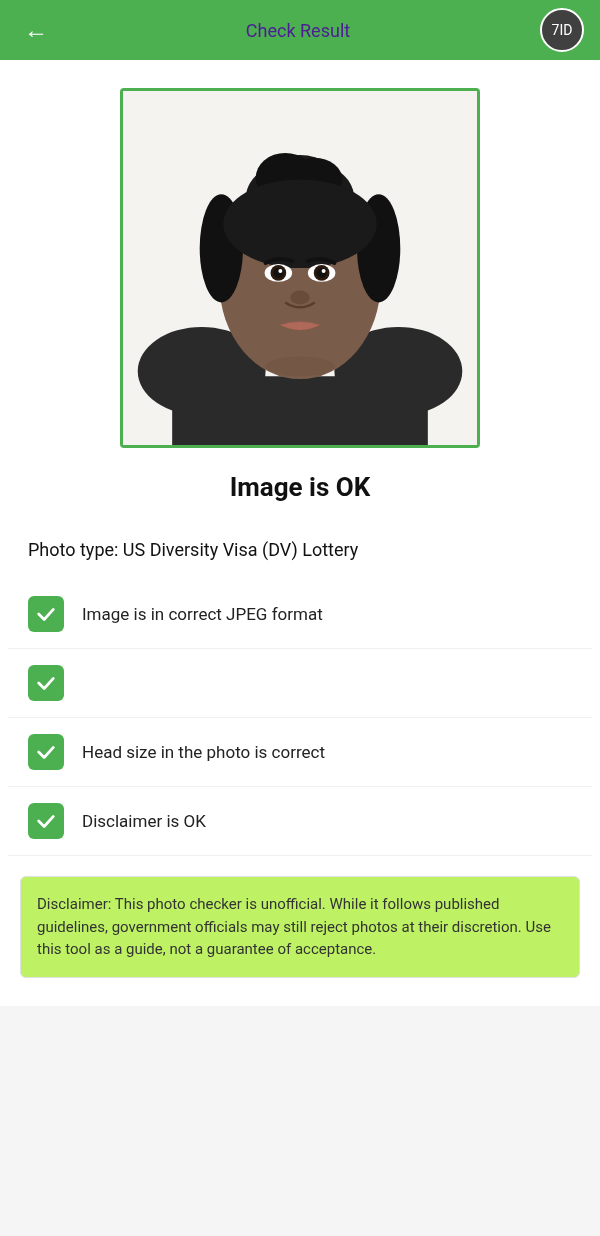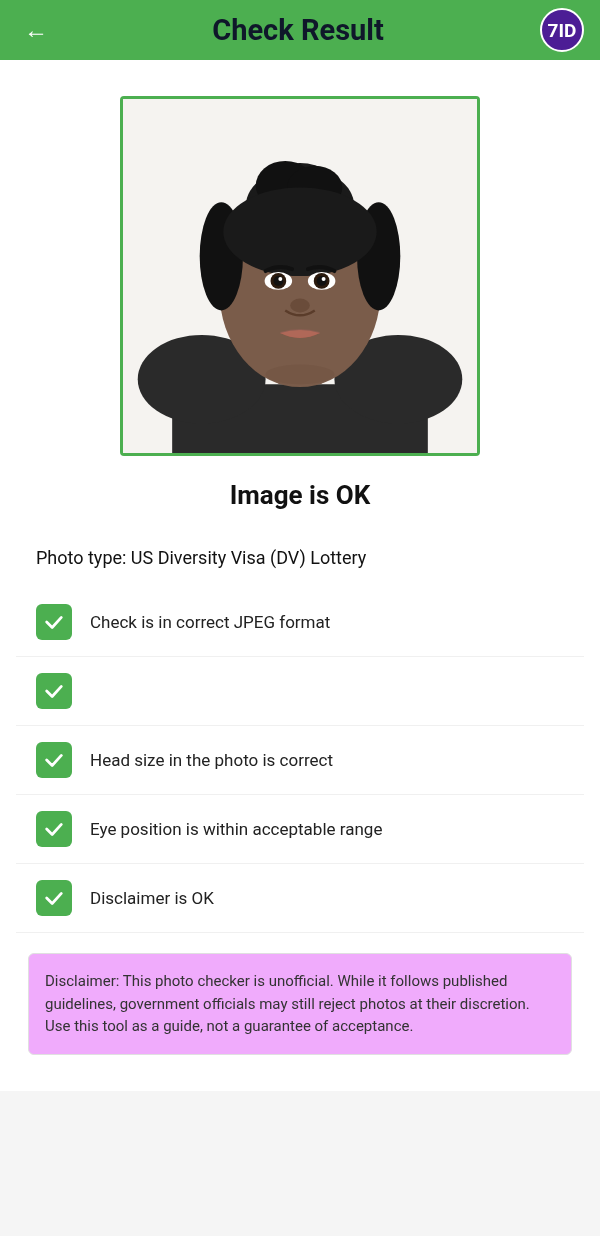--- a/index.html
+++ b/index.html
@@ -20,44 +20,44 @@
       padding: 0 16px;
       height: 60px;
     }
     .header-back {
       color: white;
       font-size: 24px;
       cursor: pointer;
       padding: 8px;
     }
     .header-title {
-      color: #0f172a;
-      font-size: 29px;
-      font-weight: bold;
+      color: #4c1d95;
+      font-size: 18px;
+      font-weight: normal;
       flex: 1;
       text-align: center;
     }
     .header-logo {
       width: 44px;
       height: 44px;
-      background: #4c1d95;
+      background: #404040;
       border-radius: 50%;
       display: flex;
       align-items: center;
       justify-content: center;
       color: white;
-      font-size: 19px;
-      font-weight: bold;
+      font-size: 14px;
+      font-weight: normal;
       border: 2px solid white;
     }
 
     
     .content {
       background: white;
-      padding: 16px;
+      padding: 8px;
     }
 
     
     .photo-container {
       display: flex;
       justify-content: center;
       padding: 20px 16px 10px;
       background: white;
     }
     .photo-frame {
@@ -131,21 +131,21 @@
       height: 22px;
     }
     .check-label {
       font-size: 17px;
       color: #222;
       line-height: 1.3;
     }
 
     
     .disclaimer {
-      background: #f0abfc;
+      background: #bef264;
       border: 1px solid #e0e0e0;
       border-radius: 6px;
       margin: 16px 12px 20px;
       padding: 16px;
       font-size: 15px;
       color: #333;
       line-height: 1.5;
     }
   </style>
 </head>
@@ -218,21 +218,21 @@
   <div class="photo-type">Photo type: US Diversity Visa (DV) Lottery</div>
 
   <div class="check-list">
 
     <div class="check-item">
       <div class="check-icon">
         <svg viewBox="0 0 24 24" fill="none" xmlns="http://www.w3.org/2000/svg">
           <polyline points="4,12 10,18 20,7" stroke="white" stroke-width="3" stroke-linecap="round" stroke-linejoin="round"></polyline>
         </svg>
       </div>
-      <span class="check-label">Check is in correct JPEG format</span>
+      <span class="check-label">Image is in correct JPEG format</span>
     </div>
 
 
     <div class="check-item">
       <div class="check-icon">
         <svg viewBox="0 0 24 24" fill="none" xmlns="http://www.w3.org/2000/svg">
           <polyline points="4,12 10,18 20,7" stroke="white" stroke-width="3" stroke-linecap="round" stroke-linejoin="round"></polyline>
         </svg>
       </div>
     </div>
@@ -240,28 +240,20 @@
 
     <div class="check-item">
       <div class="check-icon">
         <svg viewBox="0 0 24 24" fill="none" xmlns="http://www.w3.org/2000/svg">
           <polyline points="4,12 10,18 20,7" stroke="white" stroke-width="3" stroke-linecap="round" stroke-linejoin="round"></polyline>
         </svg>
       </div>
       <span class="check-label">Head size in the photo is correct</span>
     </div>
 
-    <div class="check-item">
-      <div class="check-icon">
-        <svg viewBox="0 0 24 24" fill="none" xmlns="http://www.w3.org/2000/svg">
-          <polyline points="4,12 10,18 20,7" stroke="white" stroke-width="3" stroke-linecap="round" stroke-linejoin="round"></polyline>
-        </svg>
-      </div>
-      <span class="check-label">Eye position is within acceptable range</span>
-    </div>
 
     <div class="check-item">
       <div class="check-icon">
         <svg viewBox="0 0 24 24" fill="none" xmlns="http://www.w3.org/2000/svg">
           <polyline points="4,12 10,18 20,7" stroke="white" stroke-width="3" stroke-linecap="round" stroke-linejoin="round"></polyline>
         </svg>
       </div>
       <span class="check-label">Disclaimer is OK</span>
     </div>
 

